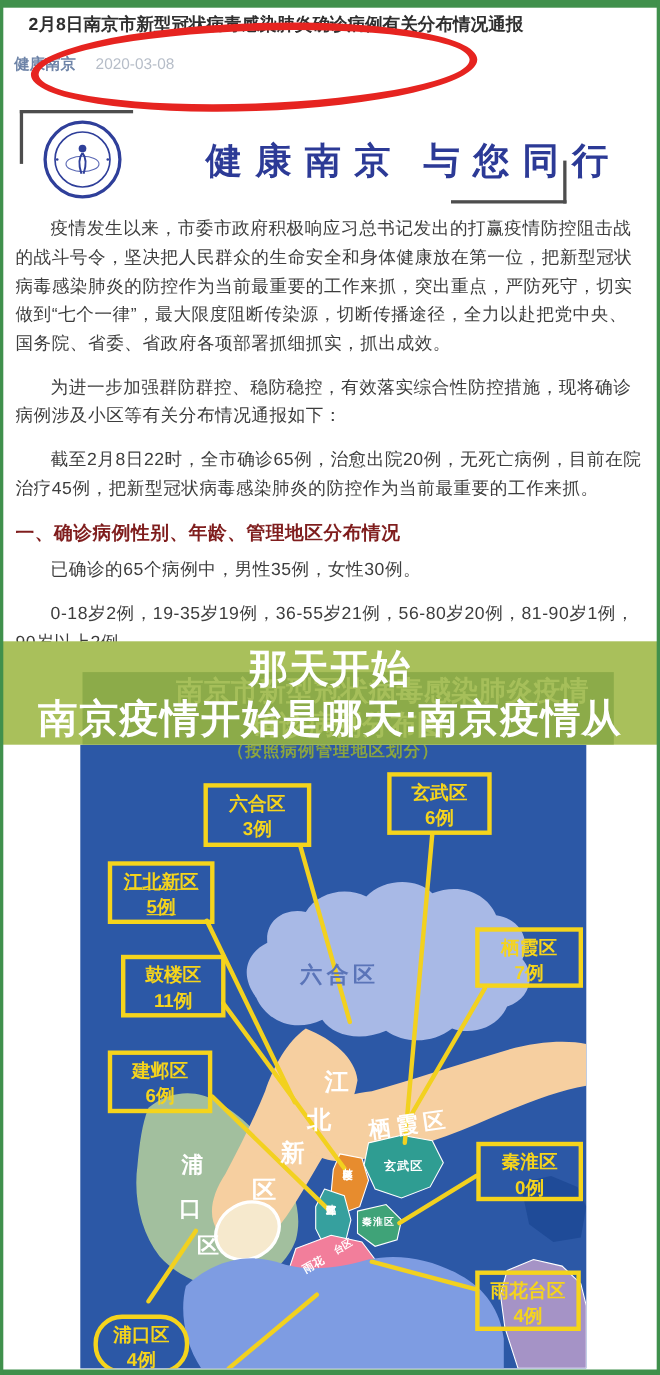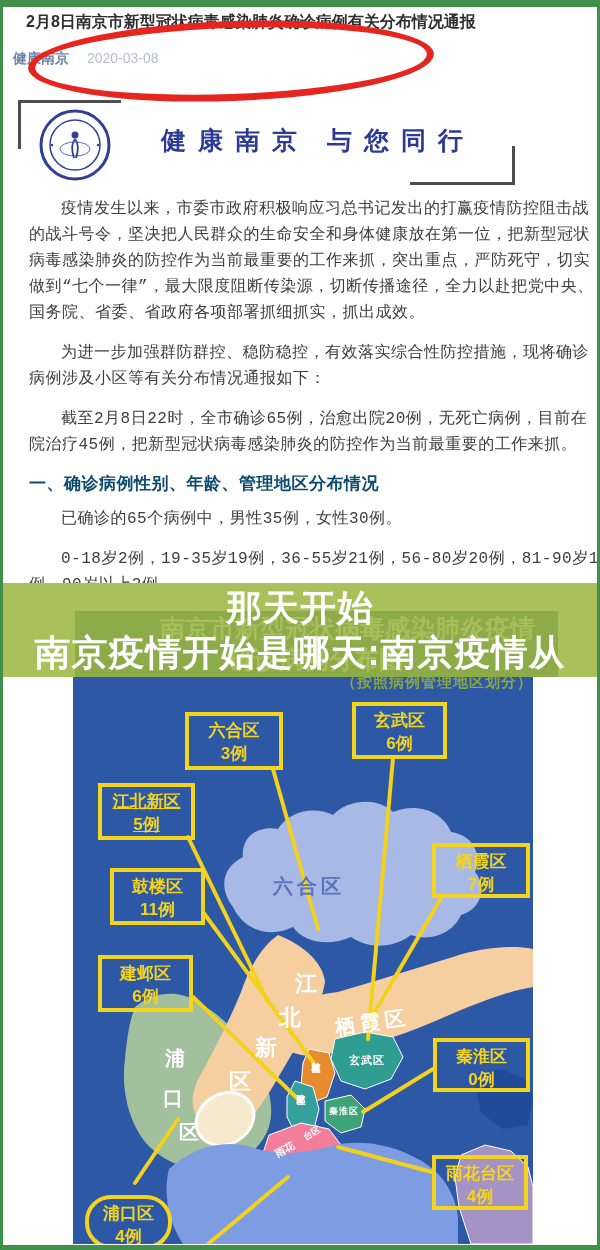--- a/index.html
+++ b/index.html
@@ -18,39 +18,39 @@
   .source-row{position:absolute;left:13px;top:50px;font-size:14px;}
   .source-link{color:#6e84a8;font-weight:600;margin-right:14px;}
   .date{color:#b6bdc8;}
   .red-ellipse{position:absolute;left:28px;top:21px;width:392px;height:66px;border:7px solid #e62420;border-radius:50%;transform:rotate(-2deg);z-index:6;}
 
   
   .banner{position:absolute;left:15px;top:98px;width:570px;height:90px;}
   .bracket-tl{position:absolute;left:3px;top:2px;width:100px;height:46px;border-top:3px solid #4d4d4d;border-left:3px solid #4d4d4d;}
   .bracket-br{position:absolute;left:395px;top:48px;width:102px;height:36px;border-bottom:3px solid #4d4d4d;border-right:3px solid #4d4d4d;}
   .logo{position:absolute;left:23px;top:10px;width:74px;height:74px;}
-  .slogan{position:absolute;left:146px;top:26px;width:420px;text-align:left;font-size:25px;font-weight:900;color:#2c3a96;letter-spacing:12px;white-space:nowrap;}
+  .slogan{position:absolute;left:130px;top:26px;width:420px;text-align:right;font-size:33px;font-weight:900;color:#2c3a96;letter-spacing:12px;white-space:nowrap;}
   .slogan .gap{display:inline-block;width:18px;}
 
   
-  .article{position:absolute;left:29px;top:196px;width:570px;font-size:16px;line-height:26px;color:#3d3d3d;letter-spacing:0.5px;z-index:1;font-family:Liberation Mono, monospace;}
+  .article{position:absolute;left:14px;top:196px;width:570px;font-size:16px;line-height:26px;color:#3d3d3d;letter-spacing:0.5px;z-index:1;}
   .para{margin:0 0 14px 0;text-indent:2em;}
-  .sec-head{margin:0 0 8px 0;font-size:17px;font-weight:bold;color:#0c4a6e;}
+  .sec-head{margin:0 0 8px 0;font-size:17px;font-weight:bold;color:#7f1d1d;}
 
   
   .overlay-band{position:absolute;left:0;top:583px;width:600px;height:94px;background:#a9c05b;z-index:20;overflow:hidden;}
   .ghost-box{position:absolute;left:75px;top:28px;width:483px;height:66px;background:#8cab49;}
   .ghost-line{width:100%;text-align:center;font-weight:bold;color:#a6bf5a;font-size:25px;line-height:31px;}
   .ghost-line.l1{margin-top:2px;padding-left:31px;}
   .headline{position:absolute;left:0;top:585px;width:600px;z-index:30;text-align:center;font-size:36px;font-weight:900;color:#ffffff;line-height:45px;letter-spacing:1px;}
 
   
   .map{position:absolute;left:73px;top:677px;width:460px;height:567px;background:#2c58a6;overflow:hidden;z-index:5;}
   .map svg{position:absolute;left:0;top:0;}
-  .map-subtitle{position:absolute;left:0;top:-4px;width:460px;text-align:right;font-size:15px;font-weight:bold;color:#8ba540;letter-spacing:1px;z-index:3;}
+  .map-subtitle{position:absolute;left:0;top:-4px;width:460px;text-align:center;font-size:15px;font-weight:bold;color:#8ba540;letter-spacing:1px;z-index:3;}
 
   .mlabel{position:absolute;color:#fff;font-weight:bold;z-index:4;white-space:nowrap;}
   .lab-luhe{left:200px;top:196px;font-size:20px;color:#5a74b8;letter-spacing:4px;}
   .lab-qixia{left:262px;top:332px;font-size:20px;letter-spacing:5px;transform:rotate(-8deg);}
   .lab-jiangning{left:206px;top:482px;font-size:26px;letter-spacing:6px;}
   .vchar{position:absolute;color:#fff;font-weight:bold;font-size:22px;z-index:4;}
   .pk{font-size:20px;}
   .lab-gulou{left:236px;top:378px;font-size:9px;writing-mode:vertical-rl;letter-spacing:1px;}
   .lab-xuanwu{left:276px;top:376px;font-size:11px;letter-spacing:1px;}
   .lab-jianye{left:221px;top:410px;font-size:9px;writing-mode:vertical-rl;letter-spacing:1px;}

